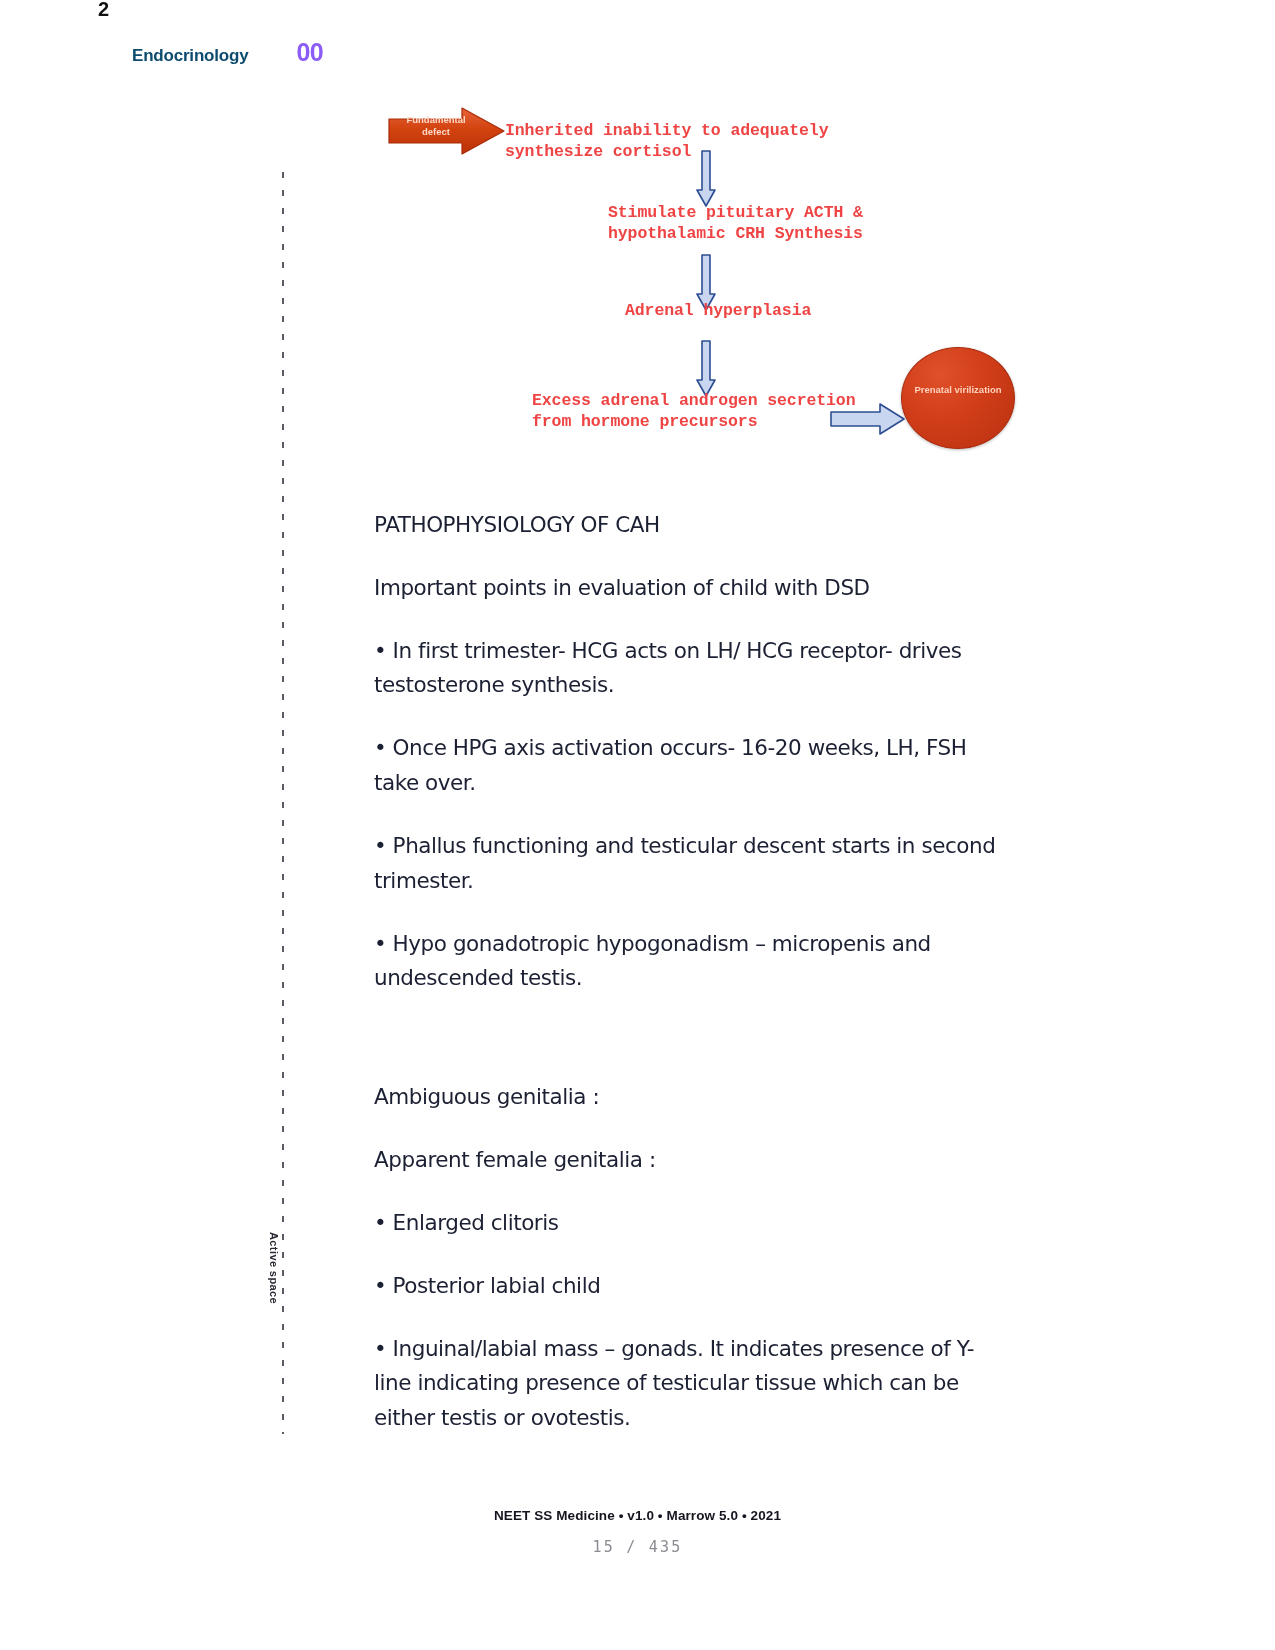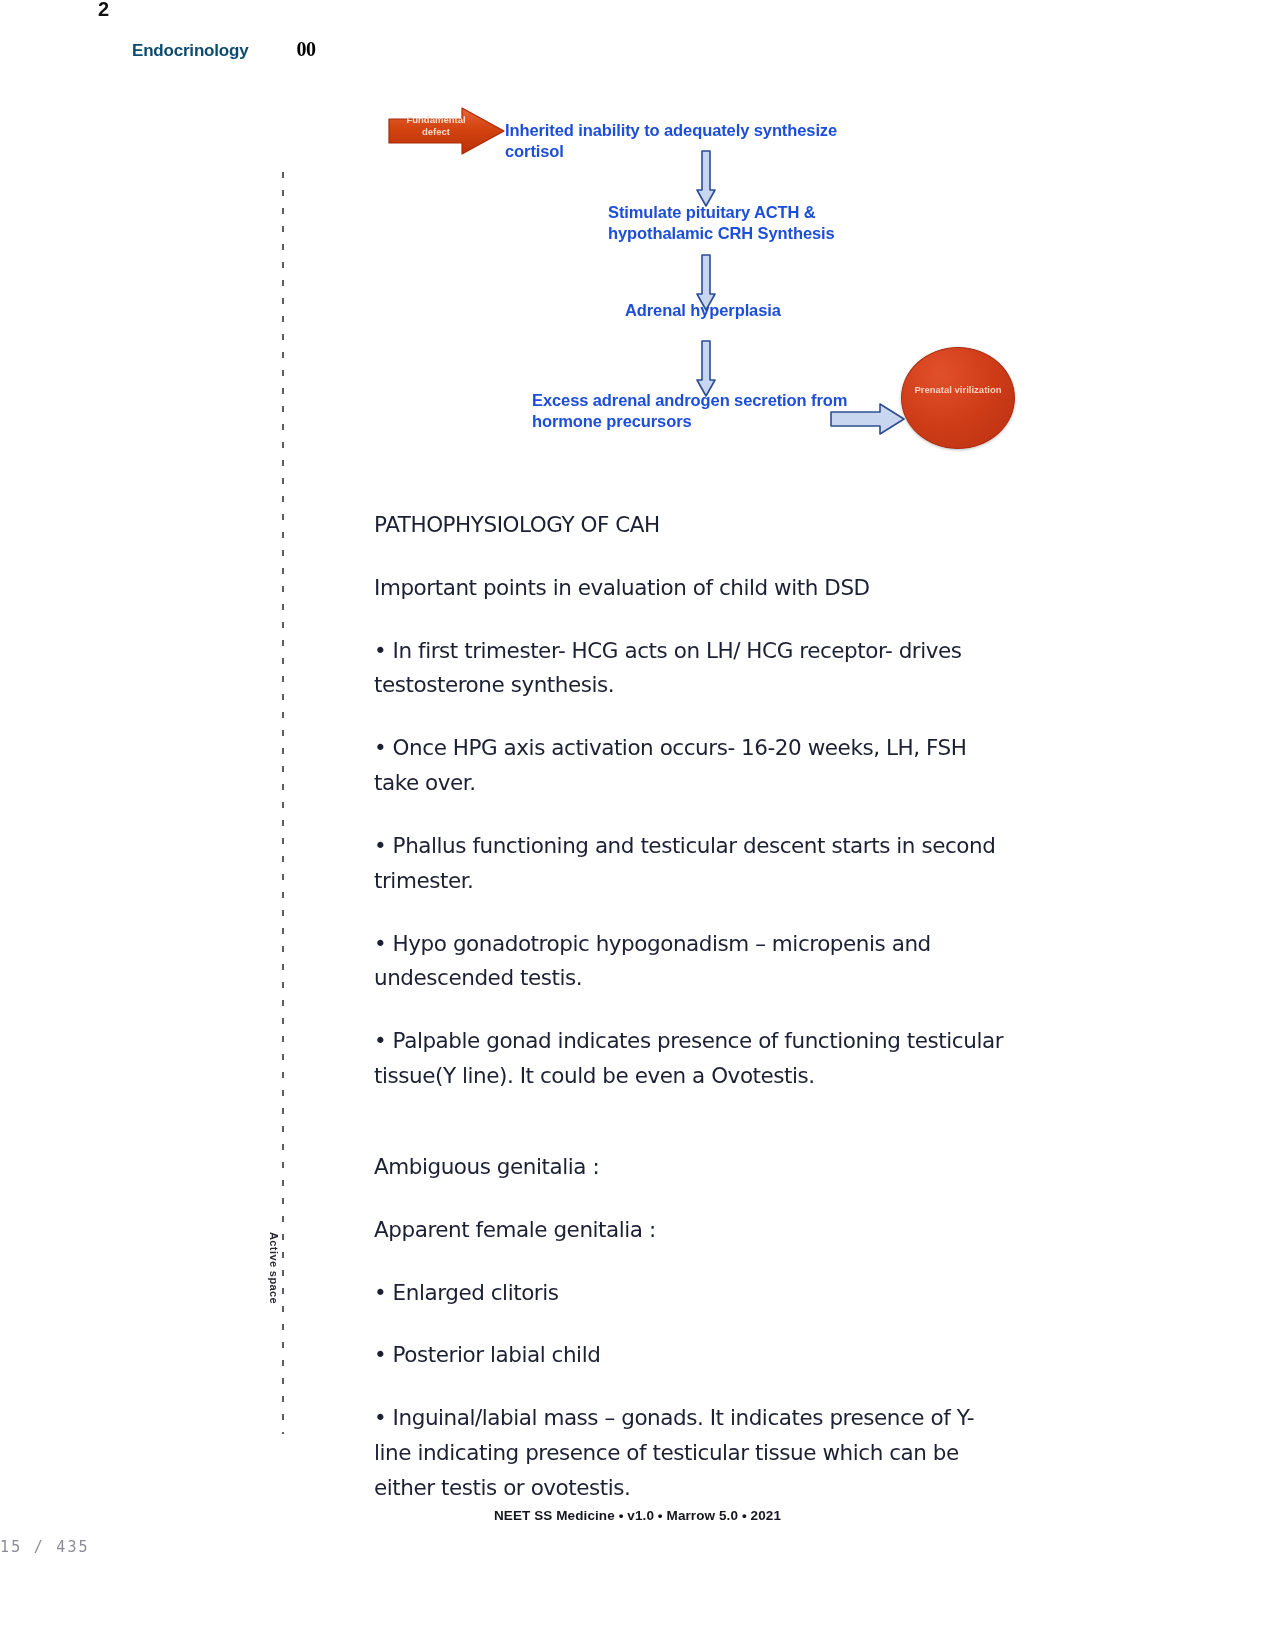--- a/index.html
+++ b/index.html
@@ -36,25 +36,24 @@
     align-items: baseline;
     gap: 48px;
   }
   .header-subject {
     font-size: 17px;
     font-weight: 700;
     color: #0c4a6e;
     letter-spacing: -0.2px;
   }
   .header-chapter {
-    font-size: 20px;
-    font-weight: 700;
-    color: #000000;
+    font-size: 25px;
+    font-weight: 700;
+    color: #8b5cf6;
     letter-spacing: -0.5px;
-    font-family: Liberation Serif, serif;
   }
 
   
   .rail {
     position: absolute;
     left: 282px;
     top: 172px;
     width: 2px;
     height: 1262px;
     background-image: linear-gradient(to bottom,
@@ -79,25 +78,25 @@
   
   .diagram {
     position: absolute;
     left: 375px;
     top: 92px;
     width: 640px;
     height: 360px;
   }
   .dia-text {
     position: absolute;
-    font-family: Liberation Sans, sans-serif;
+    font-family: Liberation Mono, monospace;
     font-weight: 700;
     font-size: 16.5px;
     line-height: 1.28;
-    color: #1d4ed8;
+    color: #ef4444;
     letter-spacing: -0.1px;
   }
   .dia-t1 { left: 130px; top: 28px; width: 360px; }
   .dia-t2 { left: 233px; top: 110px; width: 260px; }
   .dia-t3 { left: 250px; top: 208px; width: 260px; }
   .dia-t4 { left: 157px; top: 298px; width: 340px; }
 
   
   .red-arrow {
     position: absolute;
@@ -192,21 +191,21 @@
     font-size: 13.5px;
     font-weight: 700;
     color: #15151f;
     letter-spacing: 0.1px;
   }
   .pagenum {
     position: absolute;
     left: 0;
     top: 1538px;
     width: 1275px;
-    text-align: left;
+    text-align: center;
     font-family: "DejaVu Sans Mono", monospace;
     font-size: 15px;
     color: #8b8b93;
     letter-spacing: 2.2px;
   }
 </style>
 </head>
 <body>
 
 <div class="page-marker">2</div>
@@ -289,23 +288,20 @@
   </div>
   <div class="note-block">
     <div class="note-line">• Once HPG axis activation occurs- 16-20 weeks, LH, FSH take over.</div>
   </div>
   <div class="note-block">
     <div class="note-line">• Phallus functioning and testicular descent starts in second trimester.</div>
   </div>
   <div class="note-block">
     <div class="note-line">• Hypo gonadotropic hypogonadism – micropenis and undescended testis.</div>
   </div>
-  <div class="note-block tight">
-    <div class="note-line">• Palpable gonad indicates presence of functioning testicular tissue(Y line). It could be even a Ovotestis.</div>
-  </div>
 
   <div class="note-gap"></div>
 
   <div class="note-block">
     <div class="note-line">Ambiguous genitalia :</div>
   </div>
   <div class="note-block">
     <div class="note-line">Apparent female genitalia :</div>
   </div>
 

